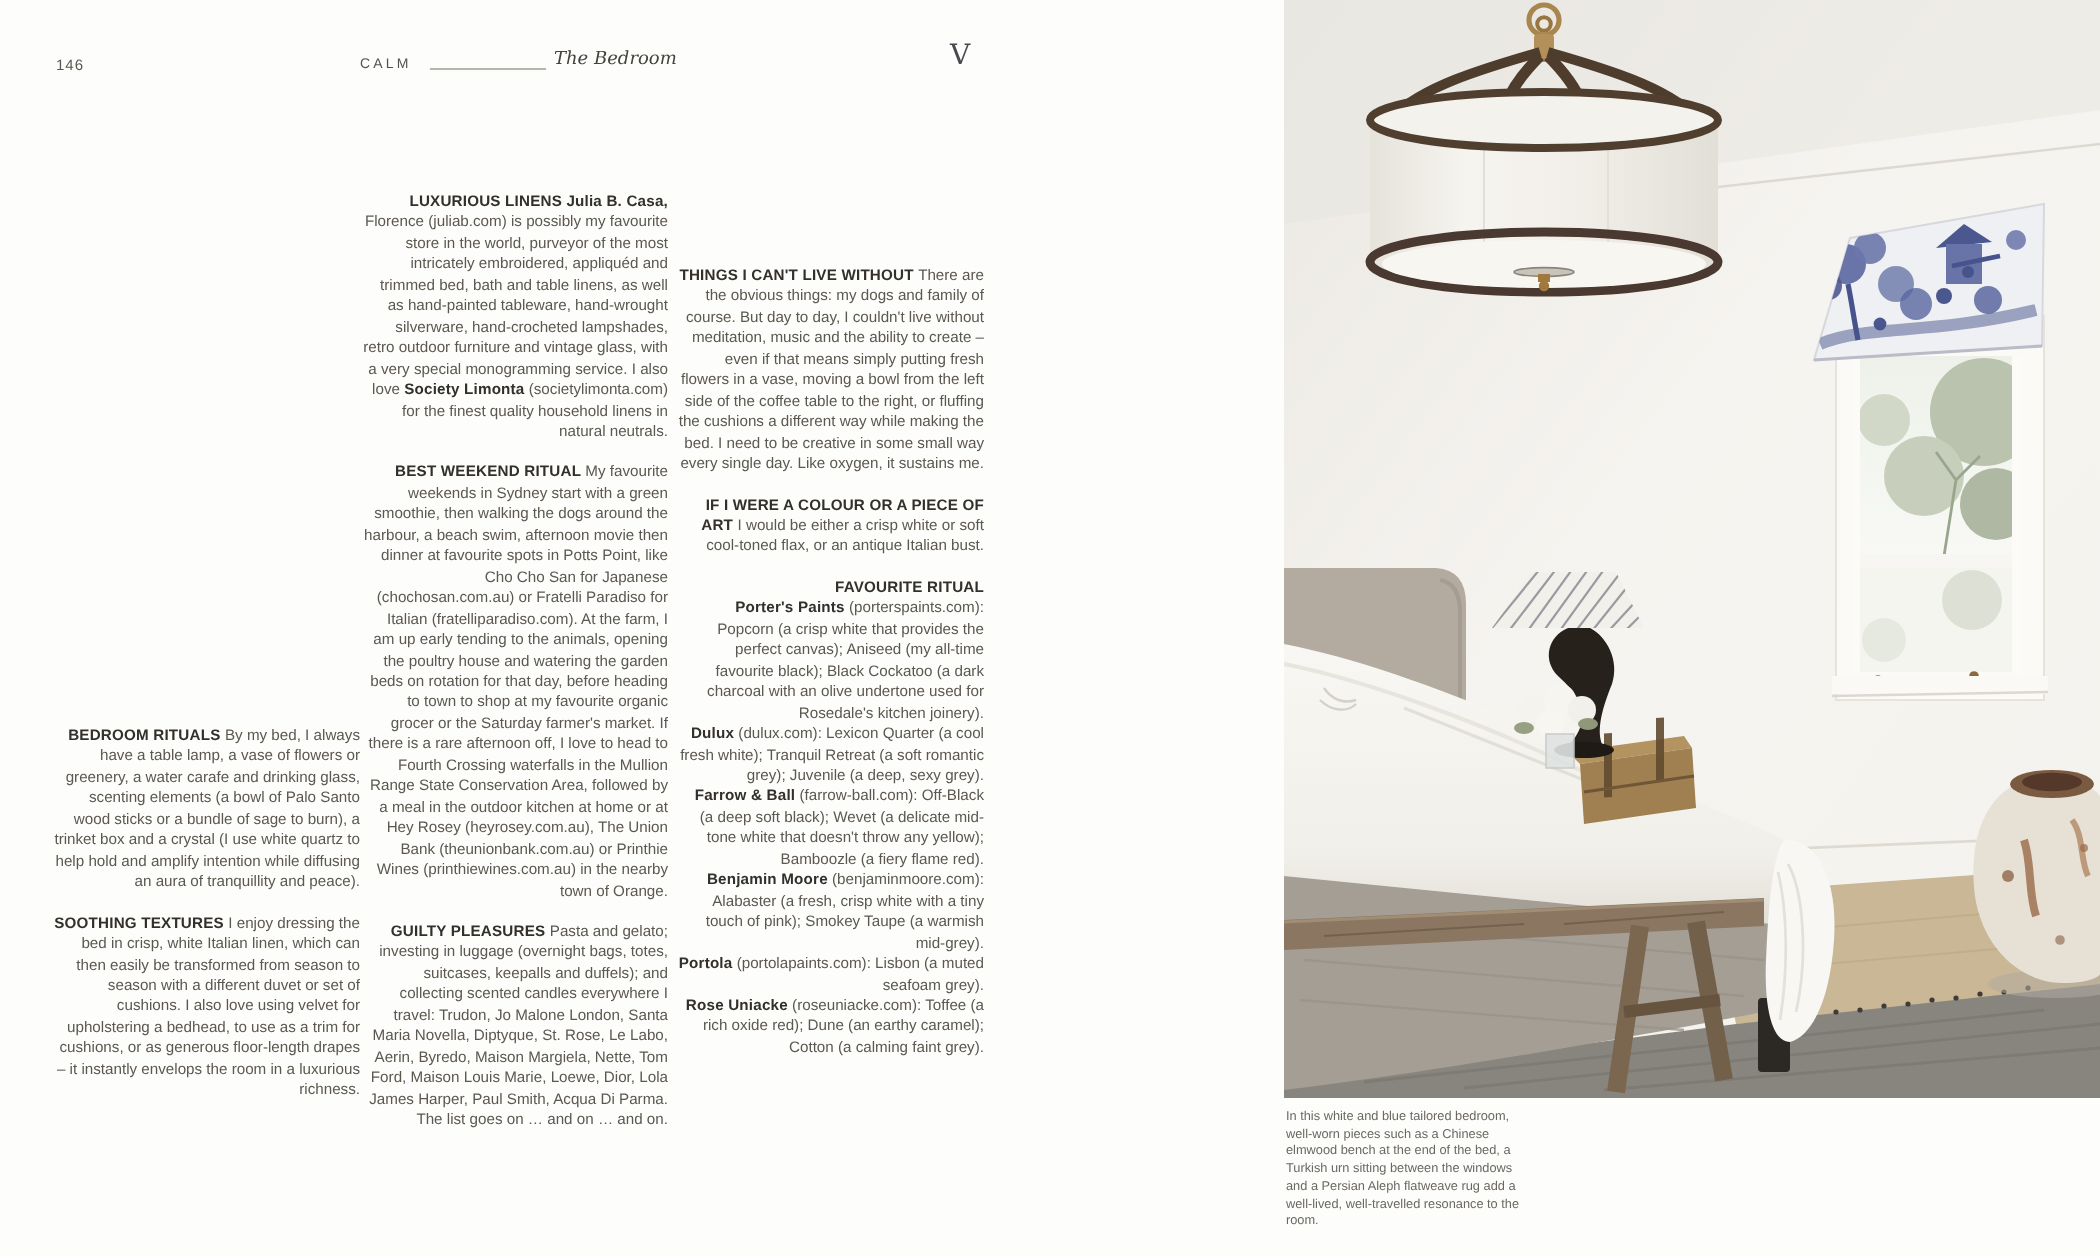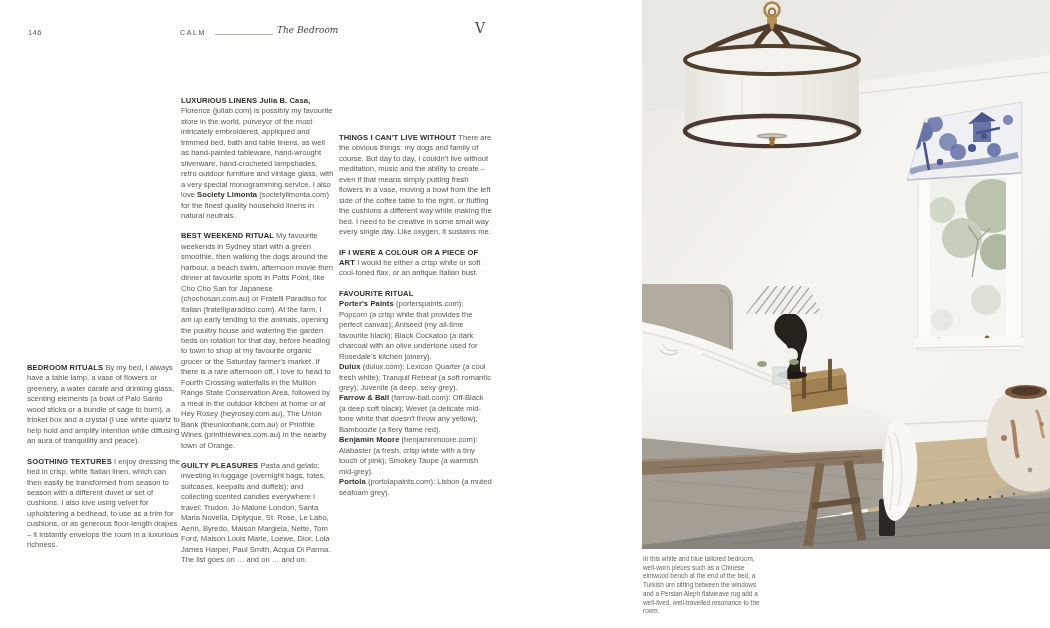--- a/index.html
+++ b/index.html
@@ -7,21 +7,21 @@
     width:1050px;height:628px;position:relative;overflow:hidden;
     background:#fdfdfb;font-family:"Liberation Sans",sans-serif;
   }
   
   .pagenum{position:absolute;left:28px;top:28px;font-size:7.5px;color:#5a574f;letter-spacing:.5px;}
   .section{position:absolute;left:180px;top:29px;font-size:7px;color:#55524c;letter-spacing:1.6px;}
   .header-rule{position:absolute;left:215px;top:34px;width:58px;height:1px;background:#b7b4ad;}
   .chapter{position:absolute;left:277px;top:25px;font-family:"DejaVu Serif",serif;font-style:italic;font-size:9px;color:#45423d;}
   .numeral{position:absolute;left:475px;top:20px;font-family:"DejaVu Serif",serif;font-size:14px;color:#4a4850;font-weight:400;}
   
-  .col{position:absolute;width:153px;font-size:7.6px;line-height:10.45px;color:#5c5850;text-align:left;}
+  .col{position:absolute;width:153px;font-size:7.6px;line-height:10.45px;color:#5c5850;text-align:right;}
   .col p{margin:0 0 10px 0;}
   .col p.entry{margin:0;}
   .col strong{color:#33302b;font-weight:bold;letter-spacing:.1px;}
   #col1{left:27px;top:363px;}
   #col2{left:181px;top:96px;}
   #col3{left:339px;top:133px;}
   
   .photo{position:absolute;left:642px;top:0;width:408px;height:549px;overflow:hidden;}
   
   .caption{position:absolute;left:643px;top:555px;width:122px;font-size:6.4px;line-height:8.7px;color:#6b6761;}
@@ -46,20 +46,21 @@
   </div>
 <div class="col" id="col3">
     <p class="para"><strong>THINGS I CAN'T LIVE WITHOUT </strong><span>There are the obvious things: my dogs and family of course. But day to day, I couldn't live without meditation, music and the ability to create – even if that means simply putting fresh flowers in a vase, moving a bowl from the left side of the coffee table to the right, or fluffing the cushions a different way while making the bed. I need to be creative in some small way every single day. Like oxygen, it sustains me.</span></p>
     <p class="para"><strong>IF I WERE A COLOUR OR A PIECE OF ART </strong><span>I would be either a crisp white or soft cool-toned flax, or an antique Italian bust.</span></p>
     <p class="entry"><strong>FAVOURITE RITUAL</strong></p>
     <p class="entry"><strong>Porter's Paints</strong><span> (porterspaints.com): Popcorn (a crisp white that provides the perfect canvas); Aniseed (my all-time favourite black); Black Cockatoo (a dark charcoal with an olive undertone used for Rosedale's kitchen joinery).</span></p>
     <p class="entry"><strong>Dulux</strong><span> (dulux.com): Lexicon Quarter (a cool fresh white); Tranquil Retreat (a soft romantic grey); Juvenile (a deep, sexy grey).</span></p>
     <p class="entry"><strong>Farrow &amp; Ball</strong><span> (farrow-ball.com): Off-Black (a deep soft black); Wevet (a delicate mid-tone white that doesn't throw any yellow); Bamboozle (a fiery flame red).</span></p>
     <p class="entry"><strong>Benjamin Moore</strong><span> (benjaminmoore.com): Alabaster (a fresh, crisp white with a tiny touch of pink); Smokey Taupe (a warmish mid-grey).</span></p>
     <p class="entry"><strong>Portola</strong><span> (portolapaints.com): Lisbon (a muted seafoam grey).</span></p>
+    <p class="entry"><strong>Rose Uniacke</strong><span> (roseuniacke.com): Toffee (a rich oxide red); Dune (an earthy caramel); Cotton (a calming faint grey).</span></p>
   </div>
 
 <div class="photo">
 <svg width="408" height="549" viewBox="0 0 408 549" xmlns="http://www.w3.org/2000/svg">
   <defs>
     <linearGradient id="roomBg" x1="0" y1="0" x2="1" y2="1">
       <stop offset="0" stop-color="#ebe8e3"></stop>
       <stop offset="0.45" stop-color="#f6f4f0"></stop>
       <stop offset="1" stop-color="#f4f2ed"></stop>
     </linearGradient>

